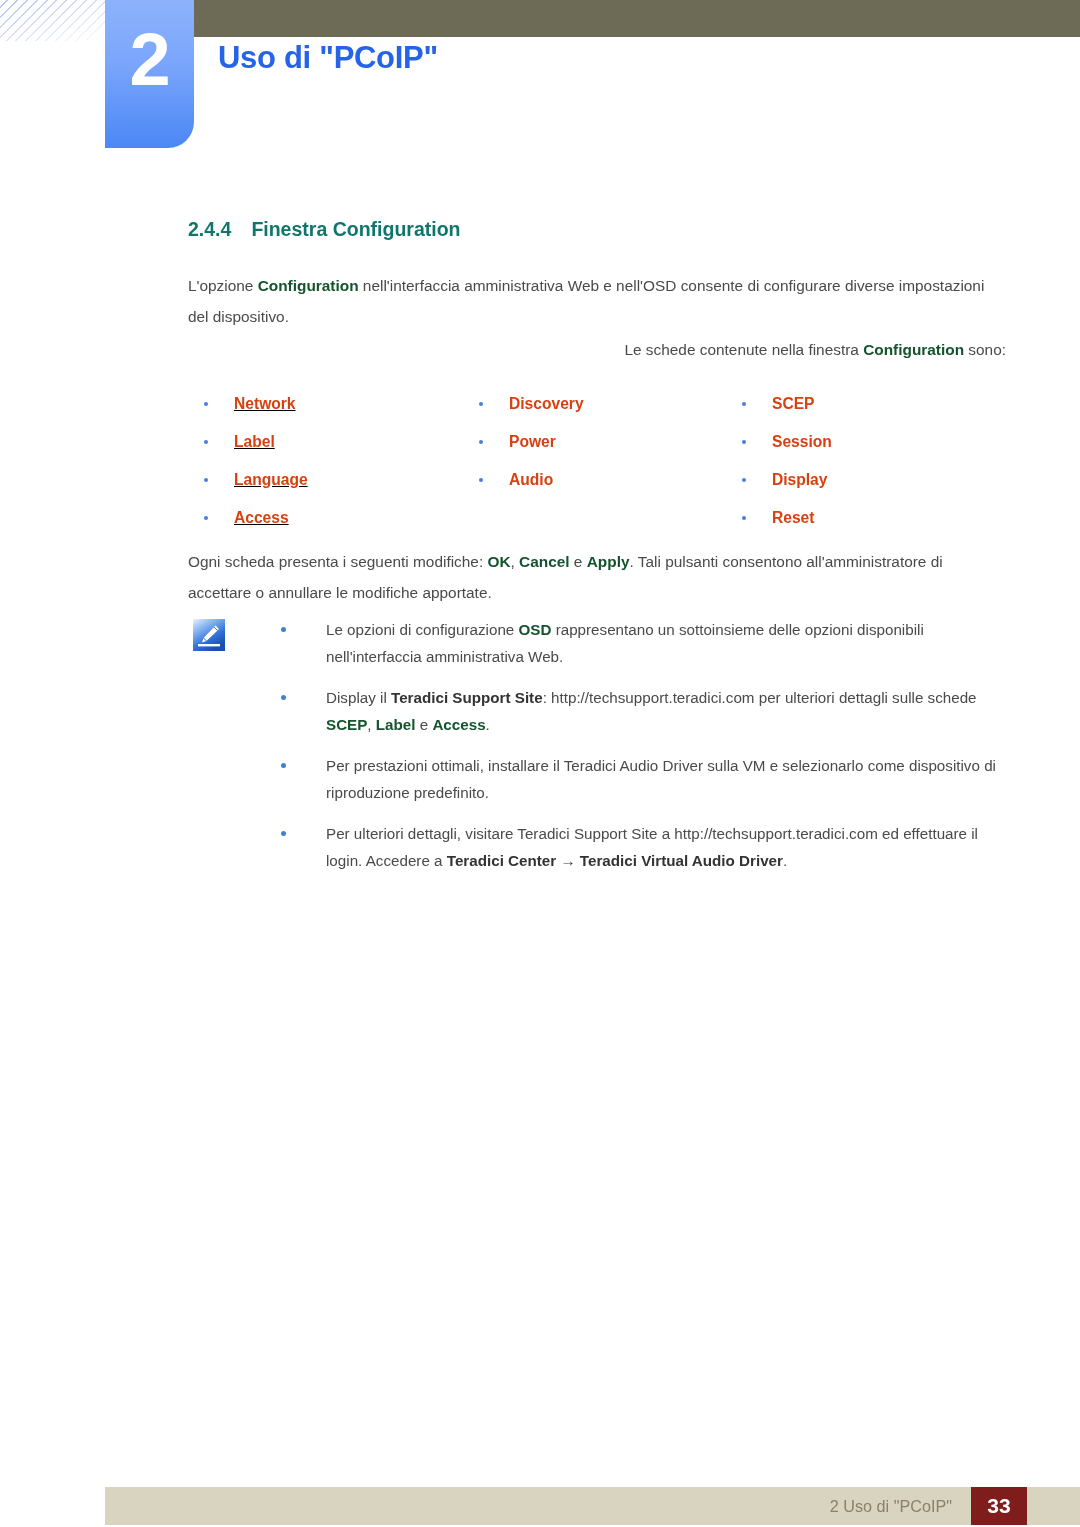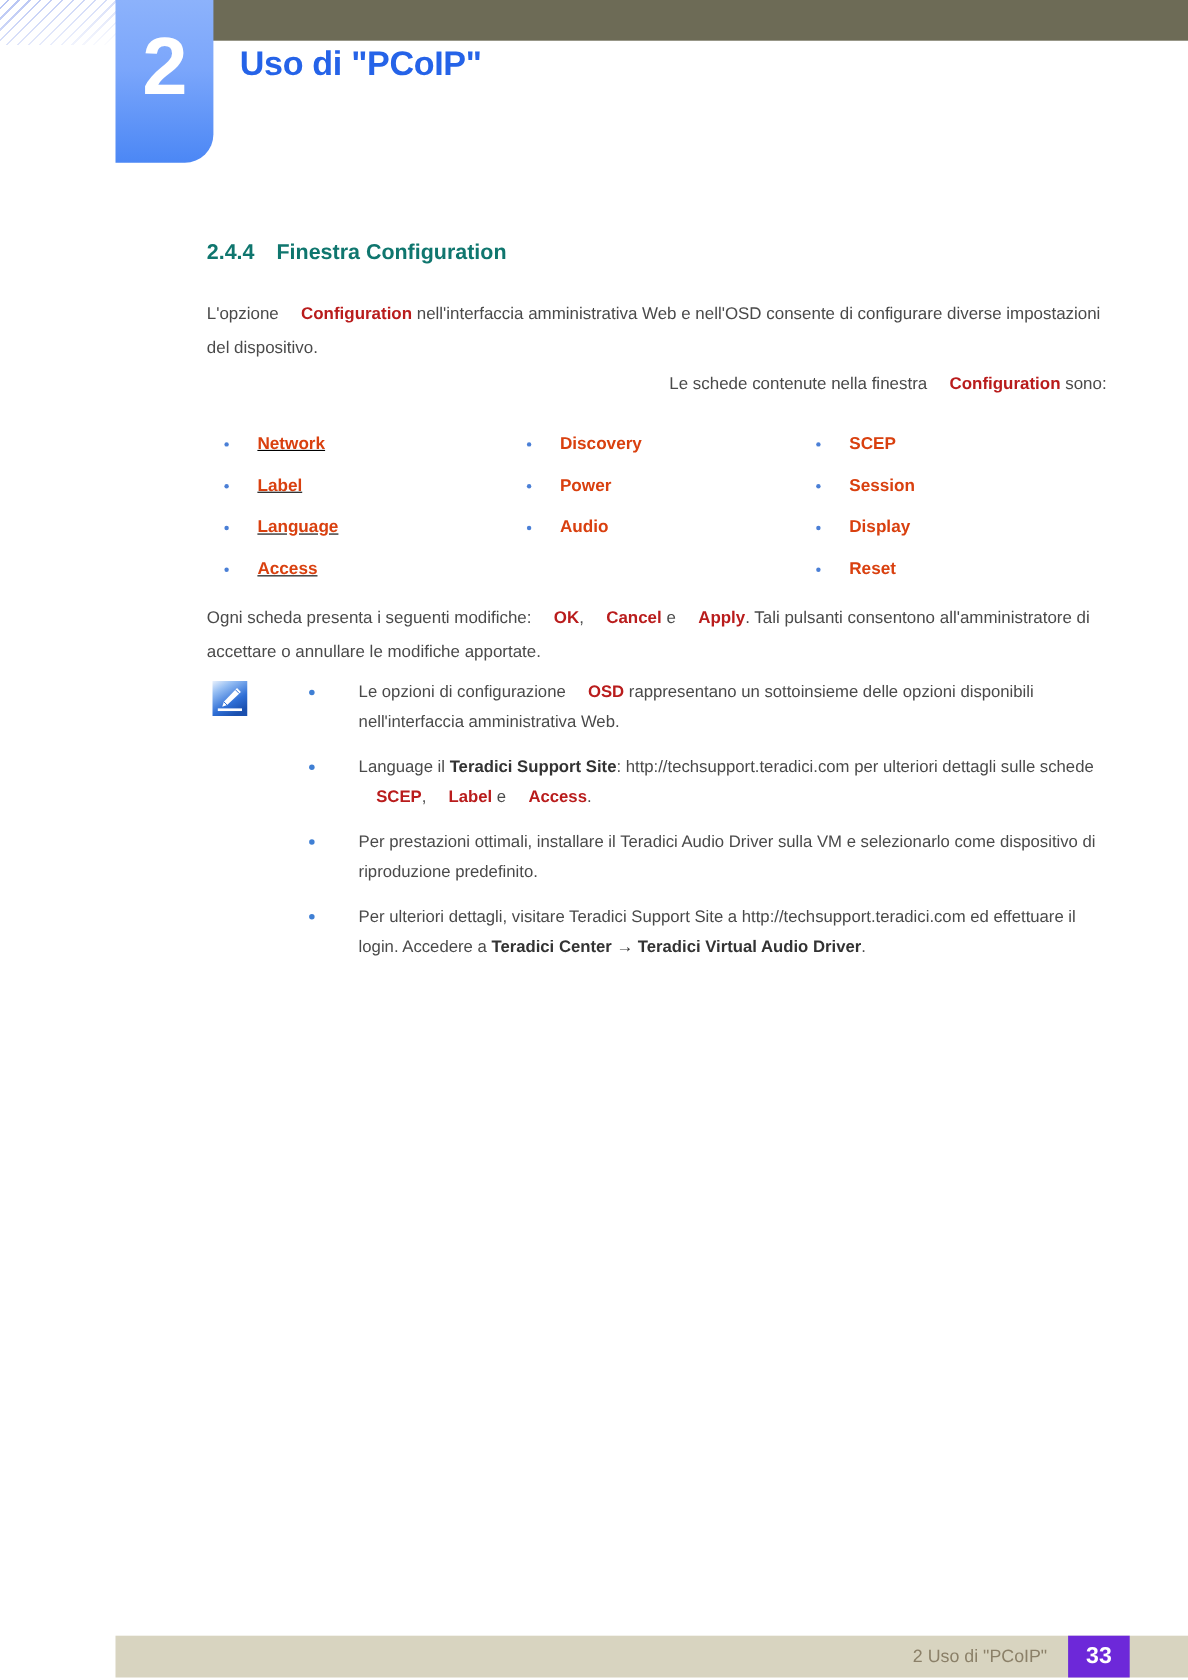--- a/index.html
+++ b/index.html
@@ -102,21 +102,21 @@
     width: 818px;
     font-size: 15.4px;
     color: #4a4a4a;
     line-height: 31px;
     text-align: left;
   }
   .p-intro { top: 270px; }
   .p-tabs  { top: 334px; text-align: right; }
   .p-buttons { top: 546px; }
 
-  b.orange { color: #b91c1c; font-weight: bold; margin-left: 16px; }
+  b.orange { color: #14532d; font-weight: bold; }
   b.dark   { color: #333333; font-weight: bold; }
 
   
   .tab-columns {
     position: absolute;
     left: 188px;
     top: 392px;
     width: 820px;
   }
   .tab-col {
@@ -202,21 +202,21 @@
     font-size: 16.2px;
     color: #8b8068;
     white-space: nowrap;
   }
   .page-num-box {
     position: absolute;
     left: 866px;
     top: 0;
     width: 56px;
     height: 38px;
-    background: #6d28d9;
+    background: #7f1d1d;
   }
   .page-num {
     display: block;
     text-align: center;
     line-height: 38px;
     font-size: 21px;
     font-weight: bold;
     color: #ffffff;
   }
 </style>
@@ -329,21 +329,21 @@
 
     <div class="note-list">
 
       <div class="note-item">
         <span class="dot"></span>
         <span>Le opzioni di configurazione </span><b class="orange">OSD</b><span> rappresentano un sottoinsieme delle opzioni disponibili nell'interfaccia amministrativa Web.</span>
       </div>
 
       <div class="note-item">
         <span class="dot"></span>
-        <span>Language il </span><b class="dark">Teradici Support Site</b><span>: http://techsupport.teradici.com per ulteriori dettagli sulle schede </span><b class="orange">SCEP</b><span>, </span><b class="orange">Label</b><span> e </span><b class="orange">Access</b><span>.</span>
+        <span>Display il </span><b class="dark">Teradici Support Site</b><span>: http://techsupport.teradici.com per ulteriori dettagli sulle schede </span><b class="orange">SCEP</b><span>, </span><b class="orange">Label</b><span> e </span><b class="orange">Access</b><span>.</span>
       </div>
 
       <div class="note-item">
         <span class="dot"></span>
         <span>Per prestazioni ottimali, installare il Teradici Audio Driver sulla VM e selezionarlo come dispositivo di riproduzione predefinito.</span>
       </div>
 
       <div class="note-item">
         <span class="dot"></span>
         <span>Per ulteriori dettagli, visitare Teradici Support Site a http://techsupport.teradici.com ed effettuare il login. Accedere a </span><b class="dark">Teradici Center → Teradici Virtual Audio Driver</b><span>.</span>

